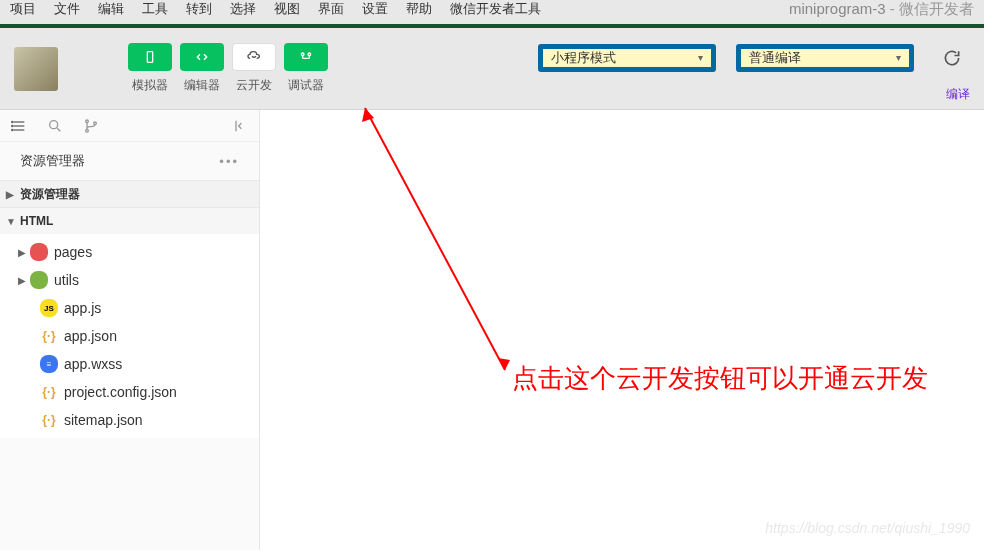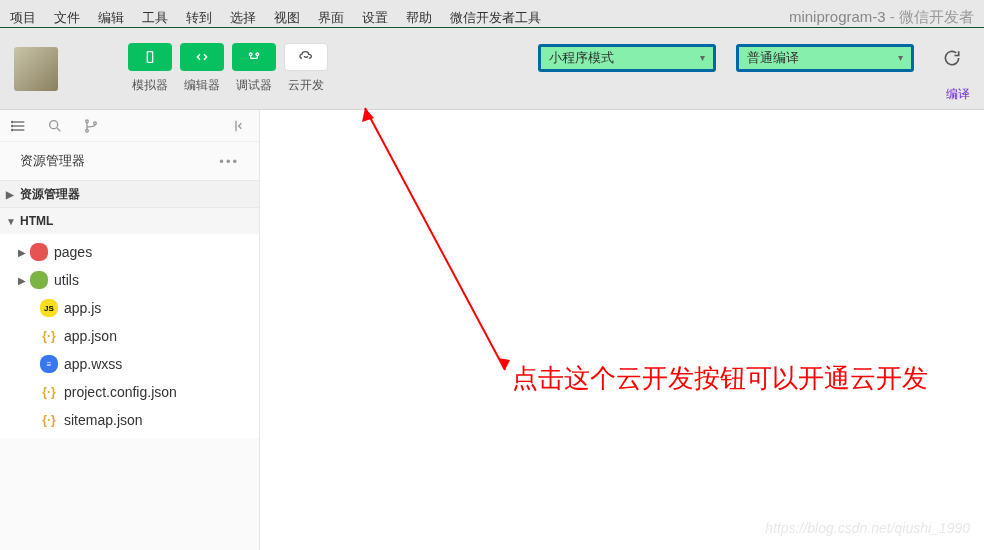--- a/index.html
+++ b/index.html
@@ -1,35 +1,35 @@
 <!DOCTYPE html>
 <html><head>
 <meta charset="utf-8">
 <style>
 * { margin: 0; padding: 0; box-sizing: border-box; font-family: "Microsoft YaHei", Arial, sans-serif; }
 body { width: 984px; height: 550px; background: #fff; overflow: hidden; position: relative; }
 
-.menubar { height: 28px; background: #e8e8e8; display: flex; align-items: flex-end; padding: 0 10px; font-size: 13px; color: #333; border-bottom: 1px solid #14532d; }
+.menubar { height: 28px; background: #e8e8e8; display: flex; align-items: flex-start; padding: 0 10px; font-size: 13px; color: #333; border-bottom: 4px solid #14532d; }
 .menubar .menu-item { margin-right: 18px; cursor: default; }
 .menubar .spacer { flex: 1; }
 .menubar .title { color: #999; font-size: 15px; }
 .menubar .title .proj { color: #888; }
 
 .toolbar { height: 82px; background: #e8e8e8; display: flex; align-items: center; padding: 0 14px; border-bottom: 1px solid #d5d5d5; position: relative; }
 .avatar { width: 44px; height: 44px; border-radius: 3px; background: linear-gradient(135deg,#c9c4a8,#8a8060); margin-right: 70px; }
 .tool-group { display: flex; gap: 8px; }
 .tool-btn { display: flex; flex-direction: column; align-items: center; gap: 6px; }
 .tool-icon { width: 44px; height: 28px; border-radius: 4px; display: flex; align-items: center; justify-content: center; }
 .tool-icon.green { background: #07c160; }
 .tool-icon.white { background: #fff; border: 1px solid #ddd; }
 .tool-icon svg { width: 16px; height: 16px; }
 .tool-label { font-size: 12px; color: #555; }
 
 .selectors { margin-left: auto; display: flex; gap: 20px; align-items: center; margin-top: -22px; }
-.select-box { width: 178px; height: 28px; background: #86efac; border: 3px solid #0369a1; border-radius: 3px; display: flex; align-items: center; padding: 0 8px; font-size: 13px; color: #333; justify-content: space-between; }
+.select-box { width: 178px; height: 28px; background: #fef9c3; border: 5px solid #0369a1; border-radius: 3px; display: flex; align-items: center; padding: 0 8px; font-size: 13px; color: #333; justify-content: space-between; }
 .select-box .caret { font-size: 10px; color: #666; }
 .compile { display: flex; flex-direction: column; align-items: center; gap: 6px; }
 .compile-icon { width: 36px; height: 28px; display: flex; align-items: center; justify-content: center; }
 .compile-label { font-size: 12px; color: #6d28d9; position: absolute; right: 14px; bottom: 6px; }
 
 .sidebar { position: absolute; left: 0; top: 110px; width: 260px; bottom: 0; border-right: 1px solid #e5e5e5; background: #fafafa; }
 .side-icons { height: 32px; display: flex; align-items: center; padding: 0 10px; gap: 18px; border-bottom: 1px solid #eee; }
 .side-icons .si { width: 18px; height: 18px; display: flex; align-items: center; justify-content: center; color: #888; }
 .side-icons .si.active { color: #444; }
 .side-icons .rspace { flex: 1; }
@@ -97,36 +97,36 @@
     <div class="tool-btn">
       <div class="tool-icon green">
         <svg viewBox="0 0 24 24" fill="none" stroke="#fff" stroke-width="2">
             <polyline points="9,8 5,12 9,16"></polyline>
             <polyline points="15,8 19,12 15,16"></polyline>
           </svg>
       </div>
       <span class="tool-label">编辑器</span>
     </div>
     <div class="tool-btn">
+      <div class="tool-icon white">
+        <svg viewBox="0 0 24 24" fill="none" stroke="#555" stroke-width="2">
+            <path d="M6 14c-2 0-3-1.5-3-3 0-2 2-3 3-3 0-2 2-4 5-4s5 2 5 4c2 0 4 1 4 3s-2 3-4 3M9 11c2 2 4 2 6 0"></path>
+          </svg>
+      </div>
+      <span class="tool-label">云开发</span>
+    </div>
+    <div class="tool-btn">
       <div class="tool-icon green">
         <svg viewBox="0 0 24 24" fill="none" stroke="#fff" stroke-width="2">
             <circle cx="7" cy="8" r="2"></circle>
             <circle cx="17" cy="8" r="2"></circle>
             <path d="M7 10v4M17 10v4M7 14h10"></path>
           </svg>
       </div>
       <span class="tool-label">调试器</span>
-    </div>
-    <div class="tool-btn">
-      <div class="tool-icon white">
-        <svg viewBox="0 0 24 24" fill="none" stroke="#555" stroke-width="2">
-            <path d="M6 14c-2 0-3-1.5-3-3 0-2 2-3 3-3 0-2 2-4 5-4s5 2 5 4c2 0 4 1 4 3s-2 3-4 3M9 11c2 2 4 2 6 0"></path>
-          </svg>
-      </div>
-      <span class="tool-label">云开发</span>
     </div>
   </div>
 
   <div class="selectors">
     <div class="select-box">
       <span>小程序模式</span>
       <span class="caret">▾</span>
     </div>
     <div class="select-box">
       <span>普通编译</span>

